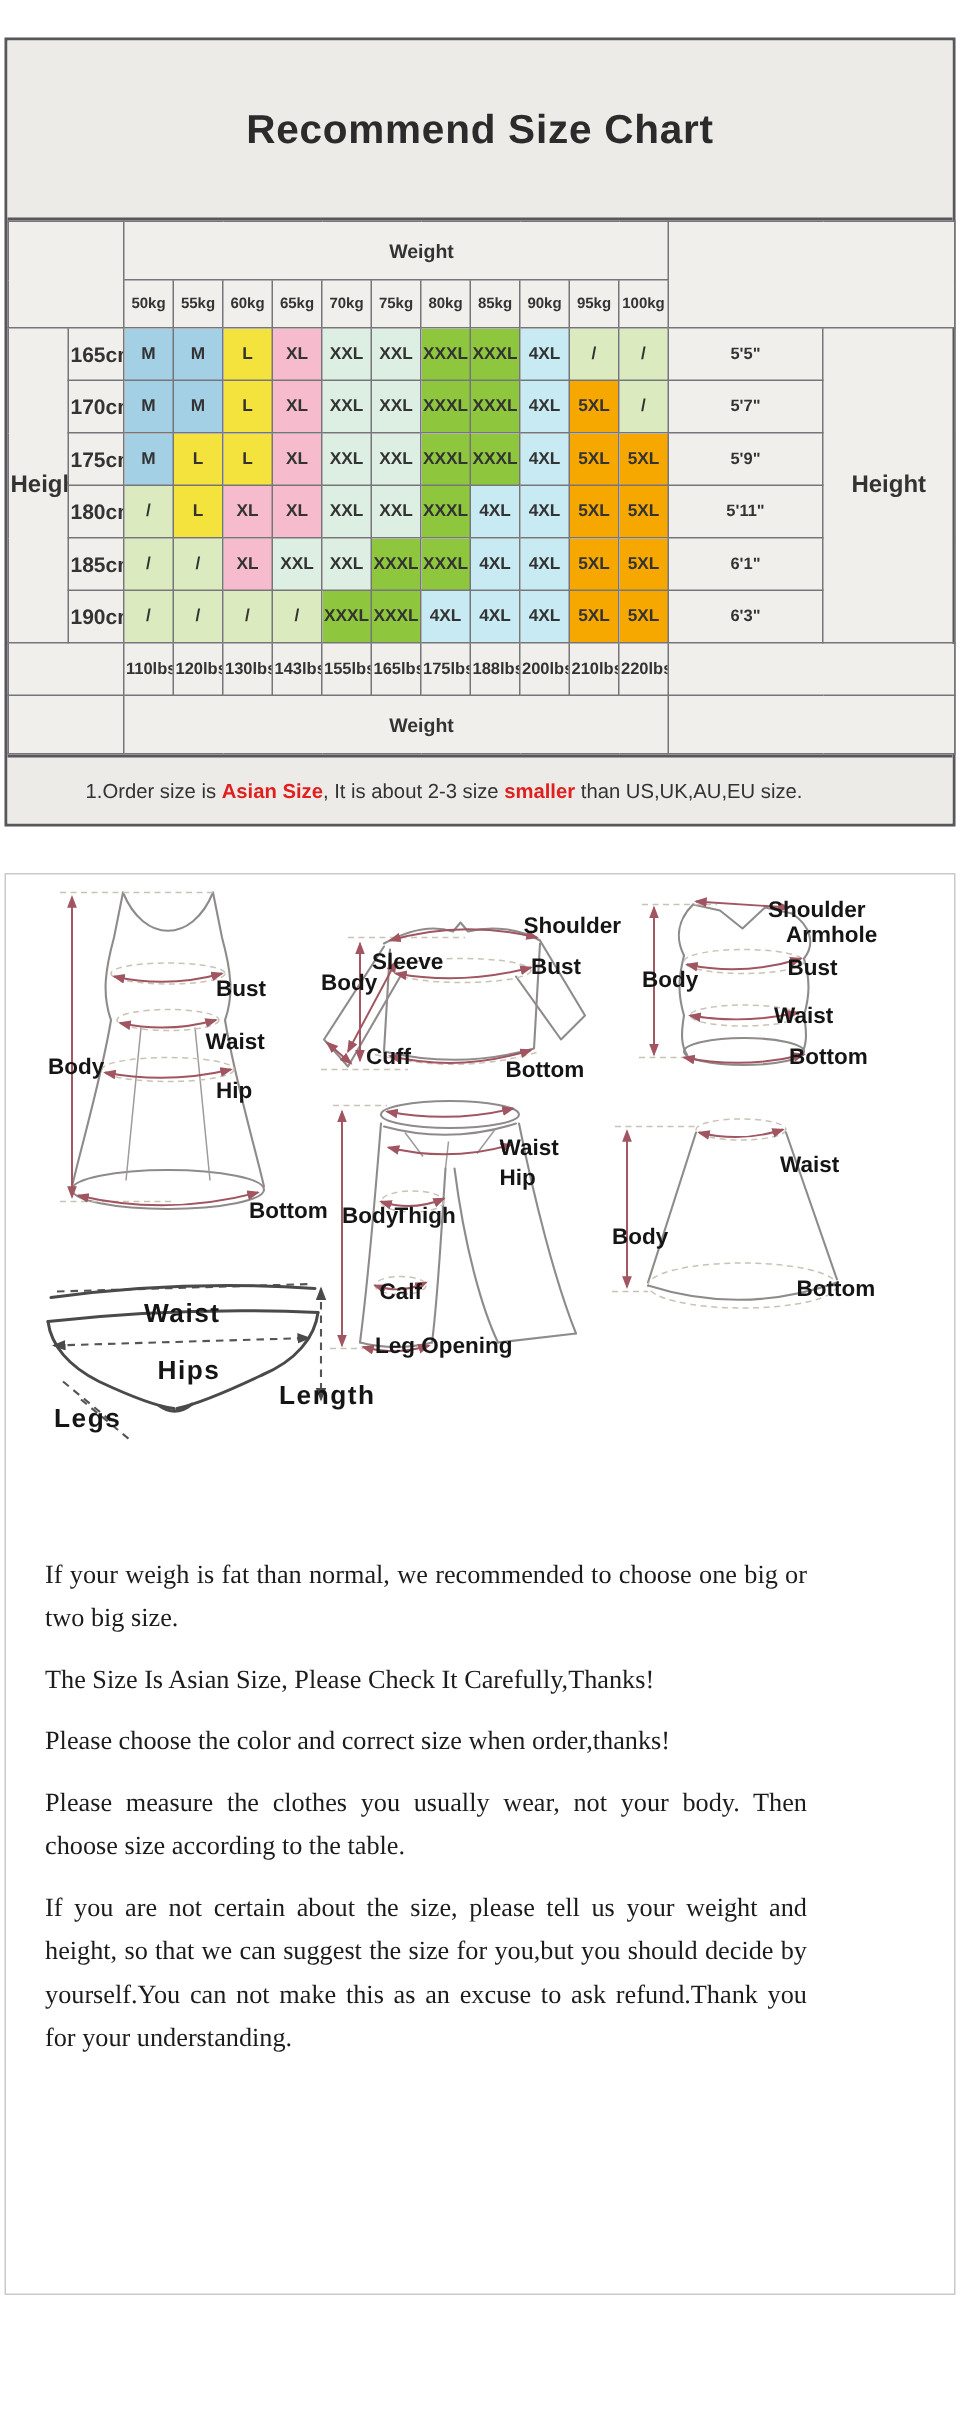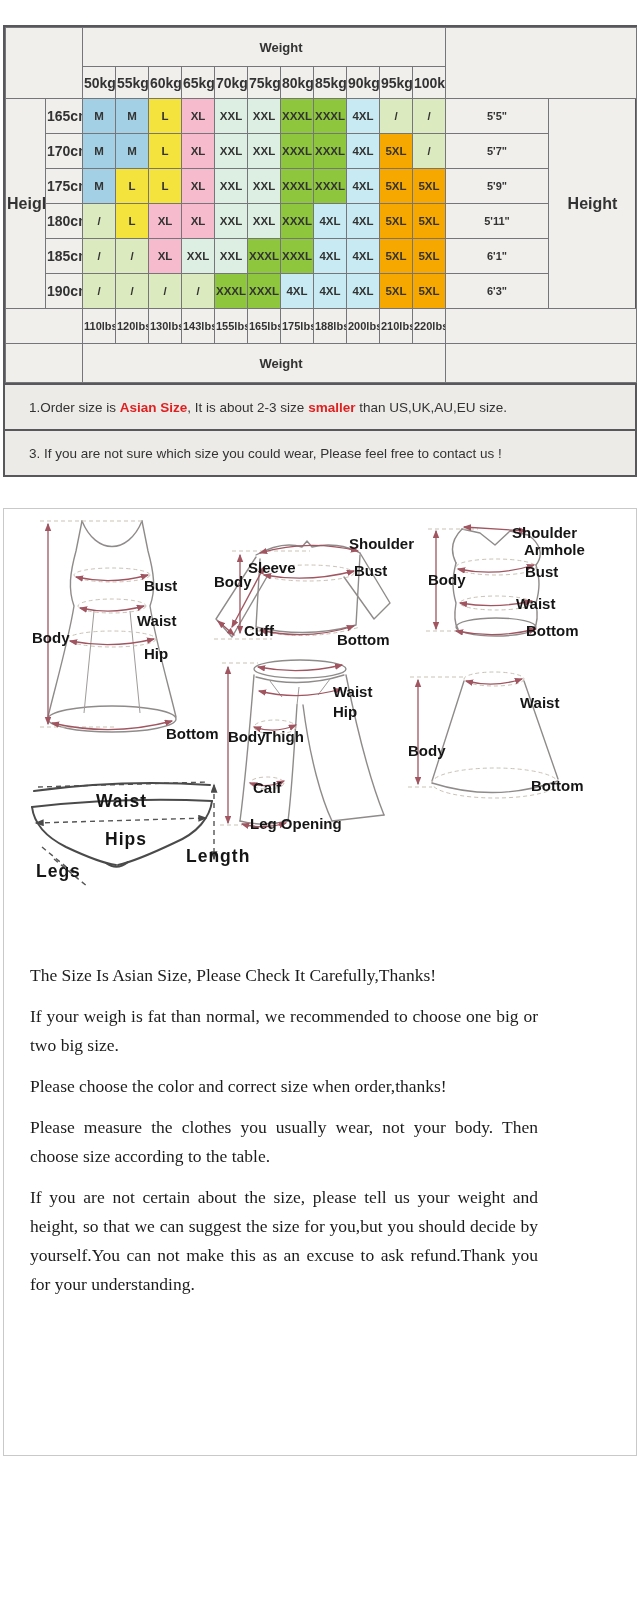--- a/index.html
+++ b/index.html
@@ -8,30 +8,30 @@
   
   .sheet{margin:25px 3px 0;border:2px solid #58585c;background:#f1efec;}
   .title-box{height:118px;display:flex;align-items:center;justify-content:center;
     border-bottom:2px solid #58585c;background:#edebe8;}
   .title-box h1{margin:0;font-size:27px;font-weight:bold;color:#2b2b2b;letter-spacing:.5px;}
 
   table.size-table{width:100%;border-collapse:collapse;table-layout:fixed;}
   .size-table td,.size-table th{border:1px solid #76767a;text-align:center;
     color:#333;font-family:"Liberation Sans",sans-serif;overflow:hidden;white-space:nowrap;}
   .size-table .wtop{height:36px;font-size:13px;font-weight:bold;padding-left:35px;}
-  .size-table .kg{height:29px;font-size:14px;font-weight:bold;margin-left:12px;}
+  .size-table .kg{height:29px;font-size:10px;font-weight:bold;margin-left:12px;}
   .size-table td.size{height:32px;font-size:11.5px;font-weight:bold;}
   .size-table td.hval{font-size:14px;font-weight:bold;text-align:right;}
   .size-table td.feet{font-size:11px;font-weight:bold;}
   .size-table td.hlabel{font-size:16px;font-weight:bold;}
   .size-table td.lbs{height:32px;font-size:11px;font-weight:bold;text-align:right;}
   .size-table .empty{background:#f1efec;}
 
   .note-row{border-top:2px solid #58585c;min-height:40px;display:flex;align-items:center;
-    padding:2px 10px 2px 24px;font-size:13.5px;color:#333;background:#edebe8;}
+    padding:2px 10px 2px 52px;font-size:13.5px;color:#333;background:#edebe8;}
   .note-row .red{color:#e01f1f;font-weight:bold;}
 
   
   .panel{position:relative;margin:31px 3px 0;height:946px;border:1px solid #c9c9c9;background:#fff;}
   .panel svg{position:absolute;overflow:visible;}
   .garment{stroke:#908b8b;stroke-width:1.4;fill:none;stroke-linecap:round;stroke-linejoin:round;}
   .thin{stroke:#a09a9a;stroke-width:1;fill:none;}
   .guide{stroke:#c9c2b6;stroke-width:1;fill:none;stroke-dasharray:4 3;}
   .meas{stroke:#a05560;stroke-width:1.3;fill:none;}
   .dark{stroke:#4a4a4a;stroke-width:2;fill:none;stroke-linecap:round;}
@@ -40,20 +40,23 @@
   .dlabel.big{font-size:17.5px;font-weight:bold;letter-spacing:1px;}
 
   .text-notes{position:absolute;left:26px;top:452px;width:508px;
     font-family:"Liberation Serif",serif;font-size:17.5px;line-height:29px;color:#1c1c1c;}
   .text-notes p{margin:0 0 12px;text-align:justify;}
 </style>
 </head>
 <body>
 
 <div class="sheet">
+  <div class="title-box">
+    <h1>Recommend Size Chart</h1>
+  </div>
 
   <table class="size-table">
     <colgroup>
       <col style="width:40px">
         <col style="width:37px">
       <col span="11" style="width:33px">
       <col style="width:103px">
         <col style="width:88px">
     </colgroup>
     <tbody>
@@ -190,23 +193,20 @@
         <td class="empty" colspan="2"></td>
         <th class="wtop" colspan="11">Weight</th>
         <td class="empty" colspan="2"></td>
       </tr>
     </tbody>
   </table>
 
   <div class="note-row">
       <span id="note1-text"><span>1.Order size is </span><span class="red">Asian Size</span><span>, It is about 2-3 size </span><span class="red">smaller</span><span> than US,UK,AU,EU size.</span></span>
     </div>
-  <div class="note-row">
-      <span>3. If you are not sure which size you could wear, Please feel free to contact us !</span>
-    </div>
 </div>
 
 <div class="panel">
 
   <svg width="0" height="0">
       <defs>
     <marker id="am" markerWidth="7" markerHeight="6" refX="5.5" refY="2.5" orient="auto-start-reverse">
       <path d="M0,0 L6.5,2.5 L0,5 Z" fill="#a05560"></path>
         </marker>
     <marker id="ad" markerWidth="7" markerHeight="6" refX="5.5" refY="2.5" orient="auto-start-reverse">
@@ -338,20 +338,20 @@
   <div class="dlabel" style="left:404px;top:233px">Body</div>
   <div class="dlabel" style="left:527px;top:268px">Bottom</div>
 
   <div class="dlabel big" style="left:92px;top:282px">Waist</div>
   <div class="dlabel big" style="left:101px;top:320px">Hips</div>
   <div class="dlabel big" style="left:32px;top:352px">Legs</div>
   <div class="dlabel big" style="left:182px;top:337px">Length</div>
 
   <div class="text-notes">
     <div id="paras">
+        <p>If your weigh is fat than normal, we recommended to choose one big or two big size.</p>
         <p>The Size Is Asian Size, Please Check It Carefully,Thanks!</p>
-        <p>If your weigh is fat than normal, we recommended to choose one big or two big size.</p>
         <p>Please choose the color and correct size when order,thanks!</p>
         <p>Please measure the clothes you usually wear, not your body. Then choose size according to the table.</p>
         <p>If you are not certain about the size, please tell us your weight and height, so that we can suggest the size for you,but you should decide by yourself.You can not make this as an excuse to ask refund.Thank you for your understanding.</p>
       </div>
   </div>
 </div>
 
 </body></html>

